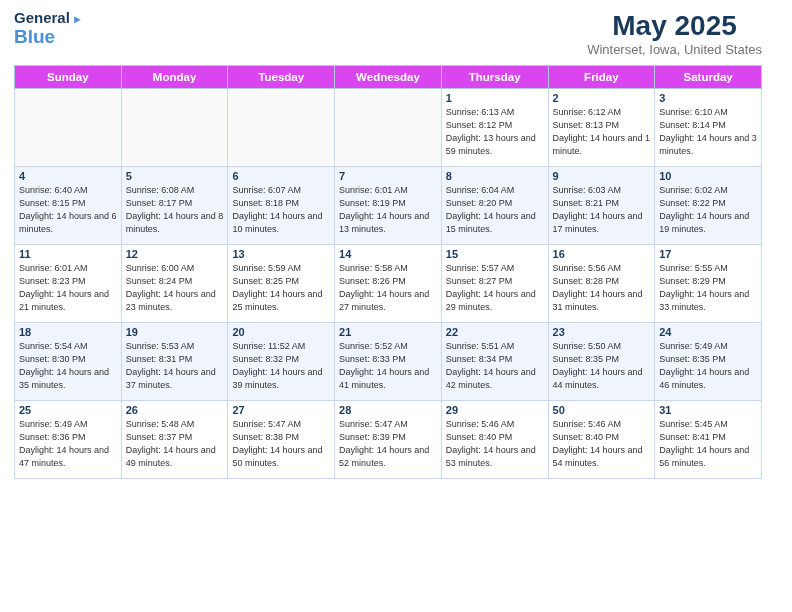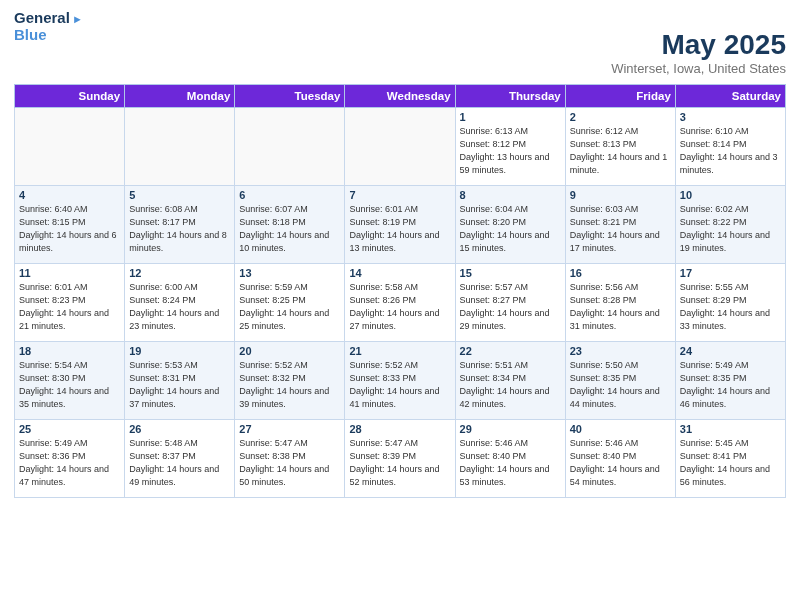--- a/index.html
+++ b/index.html
@@ -5,58 +5,57 @@
     * { box-sizing: border-box; margin: 0; padding: 0; }
     body {
       font-family: Arial, sans-serif;
       background: #fff;
       width: 792px;
       height: 612px;
       overflow: hidden;
     }
     .container {
       width: 792px;
-      padding: 10px 6px 10px 14px;
+      padding: 10px 30px 10px 14px;
     }
     .header {
       display: flex;
       justify-content: space-between;
       align-items: flex-start;
       margin-bottom: 8px;
     }
     .logo {
       display: flex;
       align-items: center;
       gap: 0;
     }
     .title-block {
-      text-align: right;
-      margin-top: 19px;
+      text-align: center;
     }
     .month-title {
       font-size: 28px;
       font-weight: bold;
       color: #1a3a5c;
     }
     .subtitle {
       font-size: 13px;
       color: #737373;
     }
     table {
       width: 100%;
       border-collapse: collapse;
       table-layout: fixed;
     }
     thead tr th {
-      background-color: #6d28d9;
+      background-color: #d946ef;
       color: #fff;
       font-size: 11.5px;
       font-weight: bold;
       padding: 5px 4px;
-      text-align: right;
+      text-align: center;
       border: 1px solid #b0c8e8;
     }
     tbody tr td {
       border: 1px solid #c8d8ec;
       vertical-align: top;
       padding: 3px 4px;
       font-size: 9.2px;
       color: #222;
       height: 78px;
       background: #fff;
@@ -81,21 +80,21 @@
     }
   </style>
 </head>
 <body>
 
 <div class="container">
   <div class="header">
     <div class="logo">
   <div style="display:flex;flex-direction:column;line-height:1.1">
     <span style="font-size:15px;font-weight:bold;color:#1a3a5c;">General<span style="color:#4a90d9;font-size:11px;margin-left:2px;">►</span></span>
-    <span style="font-size:15px;font-weight:bold;color:#4a90d9;">Blue</span>
+    <span style="font-size:19px;font-weight:bold;color:#4a90d9;">Blue</span>
   </div>
 </div>
     <div class="title-block">
       <div class="month-title">May 2025</div>
       <div class="subtitle">Winterset, Iowa, United States</div>
     </div>
   </div>
 
   <table>
     <thead>
@@ -230,21 +229,21 @@
 Daylight: 14 hours and 35 minutes.</div>
           </td>
           <td>
             <span class="day-num">19</span>
             <div class="cell-content">Sunrise: 5:53 AM
 Sunset: 8:31 PM
 Daylight: 14 hours and 37 minutes.</div>
           </td>
           <td>
             <span class="day-num">20</span>
-            <div class="cell-content">Sunrise: 5:52 AM
+            <div class="cell-content">Sunrise: 11:52 AM
 Sunset: 8:32 PM
 Daylight: 14 hours and 39 minutes.</div>
           </td>
           <td>
             <span class="day-num">21</span>
             <div class="cell-content">Sunrise: 5:52 AM
 Sunset: 8:33 PM
 Daylight: 14 hours and 41 minutes.</div>
           </td>
           <td>
@@ -291,21 +290,21 @@
 Sunset: 8:39 PM
 Daylight: 14 hours and 52 minutes.</div>
           </td>
           <td>
             <span class="day-num">29</span>
             <div class="cell-content">Sunrise: 5:46 AM
 Sunset: 8:40 PM
 Daylight: 14 hours and 53 minutes.</div>
           </td>
           <td>
-            <span class="day-num">40</span>
+            <span class="day-num">50</span>
             <div class="cell-content">Sunrise: 5:46 AM
 Sunset: 8:40 PM
 Daylight: 14 hours and 54 minutes.</div>
           </td>
           <td>
             <span class="day-num">31</span>
             <div class="cell-content">Sunrise: 5:45 AM
 Sunset: 8:41 PM
 Daylight: 14 hours and 56 minutes.</div>
           </td>

